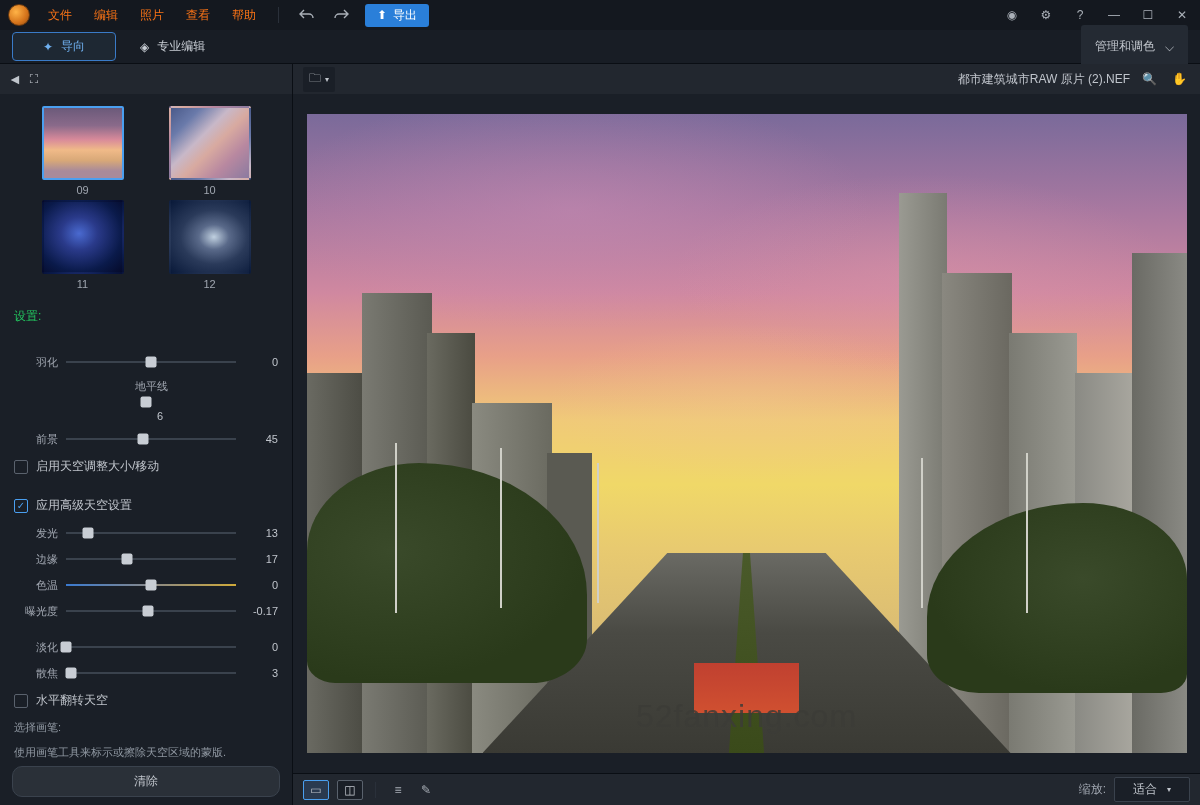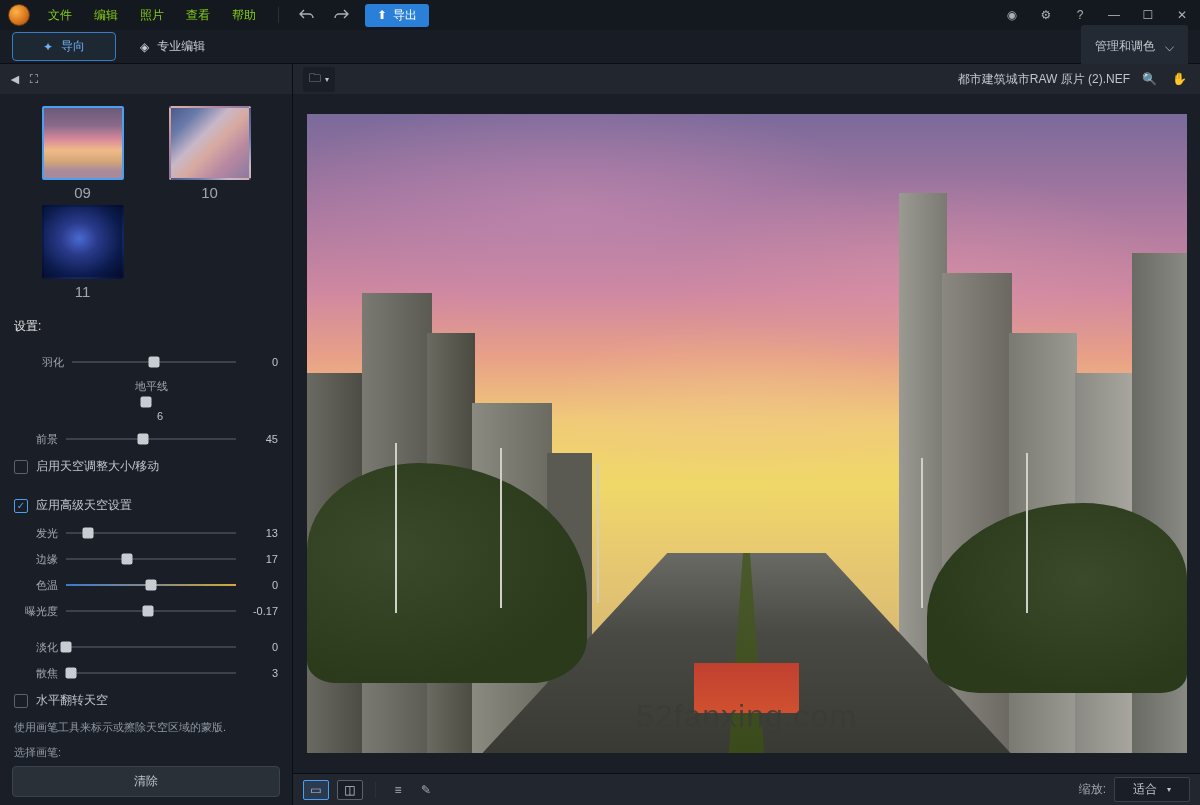--- a/index.html
+++ b/index.html
@@ -1,19 +1,19 @@
 <!DOCTYPE html>
 <html><head>
 <meta charset="utf-8">
 <style>
 *{box-sizing:border-box;margin:0;padding:0;font-family:"Microsoft YaHei",Arial,sans-serif;user-select:none}
 body{background:#0a0e14;color:#c0c5cc;font-size:12px;width:1200px;height:805px;overflow:hidden;display:flex;flex-direction:column}
 .titlebar{height:30px;background:#14181f;display:flex;align-items:center;padding:0 8px;gap:14px}
 .logo{width:22px;height:22px;border-radius:50%;background:radial-gradient(circle at 35% 35%,#ffb347,#d4721a 60%,#8a4a12);display:flex;align-items:center;justify-content:center;border:1px solid #6a3a10}
-.menu-item{color:#84cc16;cursor:pointer;padding:2px 4px}
+.menu-item{color:#f97316;cursor:pointer;padding:2px 4px}
 .titlebar-spacer{flex:1}
 .icon-btn{width:20px;height:20px;display:flex;align-items:center;justify-content:center;cursor:pointer;color:#aab0b8}
 .tb-divider{width:1px;height:16px;background:#2a303a;margin:0 4px}
 .export-btn{background:#2a7fd9;color:#fff;padding:3px 12px;border-radius:3px;display:flex;align-items:center;gap:6px;cursor:pointer}
 .toolbar2{height:34px;background:#181d25;display:flex;align-items:center;padding:0 12px;gap:24px;border-bottom:1px solid #0a0e14}
 .guide-btn{background:#1e2833;border:1px solid #3a7bc8;color:#6fb0f0;padding:5px 30px;border-radius:4px;display:flex;align-items:center;gap:8px;cursor:pointer}
 .pro-edit{display:flex;align-items:center;gap:8px;color:#c8cdd4;cursor:pointer}
 .toolbar2-spacer{flex:1}
 .manage-dd{background:#242a33;padding:13px 14px;border-radius:3px;display:flex;align-items:center;gap:10px;cursor:pointer}
 .main-area{flex:1;display:flex;overflow:hidden}
@@ -23,42 +23,42 @@
 .panel-title{flex:1;font-weight:500;color:#d8dce2}
 .expand-icon{cursor:pointer}
 .panel-scroll{flex:1;overflow-y:auto;padding:8px 0}
 .panel-scroll::-webkit-scrollbar{width:8px}
 .panel-scroll::-webkit-scrollbar-track{background:#14181f}
 .panel-scroll::-webkit-scrollbar-thumb{background:#3a424d;border-radius:4px}
 .thumb-grid{display:grid;grid-template-columns:1fr 1fr;gap:4px 18px;padding:4px 28px 12px}
 .thumb-cell{display:flex;flex-direction:column;align-items:center;gap:4px}
 .thumb{width:82px;height:74px;border:2px solid transparent;cursor:pointer;border-radius:2px}
 .thumb.selected{border-color:#4a9ff0}
-.thumb-label{font-size:15px;color:#a0a6b0}
+.thumb-label{font-size:11px;color:#a0a6b0}
 .sky1{background:linear-gradient(180deg,#6b5a7a 0%,#8a6a8a 25%,#d88a9a 45%,#f0ba88 60%,#d8a878 75%,#a88a9a 90%)}
 .sky2{background:linear-gradient(135deg,#4a5a8a 0%,#6a7aaa 20%,#c8b8c8 40%,#d8aaa0 55%,#b888a0 75%,#8a7aa0 100%)}
 .sky3{background:radial-gradient(ellipse at 45% 45%,#4a6ad0 0%,#2a3a8a 30%,#0a1a4a 70%,#050a2a 100%)}
 .sky4{background:radial-gradient(ellipse at 55% 50%,#c0d0e0 0%,#5a6a8a 25%,#2a3a5a 55%,#0a1a3a 100%)}
 .section{padding:6px 14px}
-.section-label{color:#e5e5e5;margin-bottom:8px}
+.section-label{color:#22c55e;margin-bottom:18px}
 .slider-row{display:flex;align-items:center;padding:4px 0;gap:8px}
 .slider-label{width:44px;text-align:right;color:#a0a6b0;font-size:11px}
 .slider-track{flex:1;height:18px;position:relative;cursor:pointer}
 .slider-line{position:absolute;top:50%;left:0;right:0;height:2px;background:#3a424d;transform:translateY(-50%)}
 .slider-line.gradient{background:linear-gradient(90deg,#3a7ad0,#888,#d0aa3a)}
 .slider-thumb{position:absolute;top:50%;width:11px;height:11px;background:#c8cdd4;border-radius:2px;transform:translate(-50%,-50%)}
 .slider-val{width:34px;text-align:right;color:#c0c5cc;font-size:11px}
 .check-row{display:flex;align-items:center;gap:8px;padding:6px 14px}
 .checkbox{width:14px;height:14px;border:1px solid #5a626d;border-radius:2px;cursor:pointer;display:flex;align-items:center;justify-content:center;font-size:10px;color:#4a9ff0}
 .checkbox.checked{border-color:#4a9ff0}
 .info-text{padding:4px 14px;color:#9098a2;font-size:11px;line-height:1.5}
 .brush-row{display:flex;gap:18px;padding:6px 18px}
 .brush-btn{width:26px;height:22px;background:#c8cdd4;border-radius:3px;cursor:pointer;display:flex;align-items:center;justify-content:center;color:#222;font-size:11px;font-weight:bold}
 .clear-btn-wrap{padding:8px 12px;margin-top:auto}
-.clear-btn{width:100%;padding:6px;background:#2a3038;border:1px solid #3a424d;color:#c0c5cc;text-align:center;cursor:pointer;border-radius:4px}
+.clear-btn{width:100%;padding:6px;background:#2a3038;border:1px solid #3a424d;color:#c0c5cc;text-align:center;cursor:pointer;border-radius:10px}
 .right-panel{flex:1;display:flex;flex-direction:column;background:#1a1f27}
 .img-toolbar{height:30px;background:#22272f;display:flex;align-items:center;padding:0 10px;gap:10px}
 .folder-dd{display:flex;align-items:center;gap:4px;cursor:pointer;padding:2px 6px;background:#1a1f27;border-radius:2px}
 .filename{flex:1;text-align:right;color:#c0c5cc}
 .canvas-area{flex:1;display:flex;align-items:center;justify-content:center;background:#1a1f27;padding:20px 10px;position:relative;overflow:hidden}
 .city-img{width:100%;height:100%;max-width:880px;max-height:660px;position:relative;overflow:hidden}
 .sky-layer{position:absolute;inset:0;background:linear-gradient(180deg,#7a6a9a 0%,#a878a0 15%,#d088a0 28%,#e8a088 38%,#f0ca78 48%,#f0d868 58%,#e8ca70 68%,#c8aa78 100%)}
 .clouds{position:absolute;inset:0;background:radial-gradient(ellipse 300px 120px at 30% 15%,rgba(200,140,180,.5),transparent),radial-gradient(ellipse 250px 100px at 70% 25%,rgba(220,150,170,.4),transparent),radial-gradient(ellipse 200px 80px at 50% 45%,rgba(240,200,140,.3),transparent)}
 .building{position:absolute;bottom:0}
 .b1{left:0;width:60px;height:380px;background:linear-gradient(90deg,#6a6a62,#4a4a42)}
@@ -154,27 +154,31 @@
             <div class="thumb-label">09</div>
           </div>
           <div class="thumb-cell">
             <div class="thumb sky2"></div>
             <div class="thumb-label">10</div>
           </div>
           <div class="thumb-cell">
             <div class="thumb sky3"></div>
             <div class="thumb-label">11</div>
           </div>
+          <div class="thumb-cell">
+            <div class="thumb sky4"></div>
+            <div class="thumb-label">12</div>
+          </div>
         </div>
 
       <div class="section">
           <div class="section-label">设置:</div>
         </div>
       <div id="sliders1">
-          <div class="slider-row" style="padding: 4px 14px; margin-left: 6px;">
+          <div class="slider-row" style="padding: 4px 14px;">
             <div class="slider-label">羽化</div>
       <div class="slider-track">
               <div class="slider-line"></div>
               <div class="slider-thumb" style="left:50%"></div>
             </div>
       <div class="slider-val">0</div>
           </div>
           <div class="slider-row" style="padding: 4px 28px; flex-direction: column;">
             <div class="slider-label">地平线</div>
       <div class="slider-track">
@@ -255,22 +259,22 @@
             </div>
       <div class="slider-val">3</div>
           </div>
         </div>
 
       <div class="check-row">
         <div class="checkbox"></div>
         <span>水平翻转天空</span>
       </div>
 
+      <div class="info-text">选择画笔:</div>
       <div class="info-text">使用画笔工具来标示或擦除天空区域的蒙版.</div>
-      <div class="info-text">选择画笔:</div>
       <div class="brush-row">
         <div class="brush-btn">✎+</div>
         <div class="brush-btn">✎-</div>
       </div>
 
     </div>
     <div class="clear-btn-wrap">
       <div class="clear-btn">清除</div>
     </div>
   </div>

